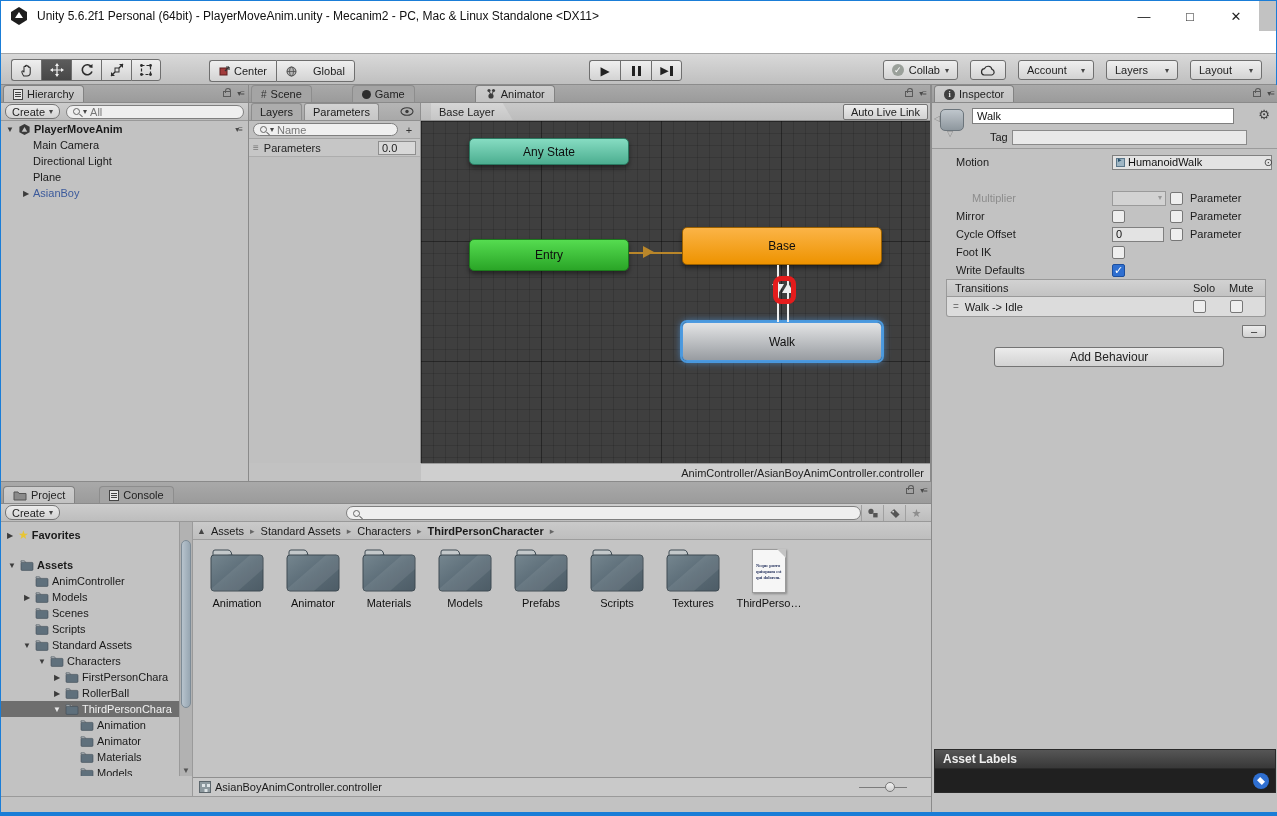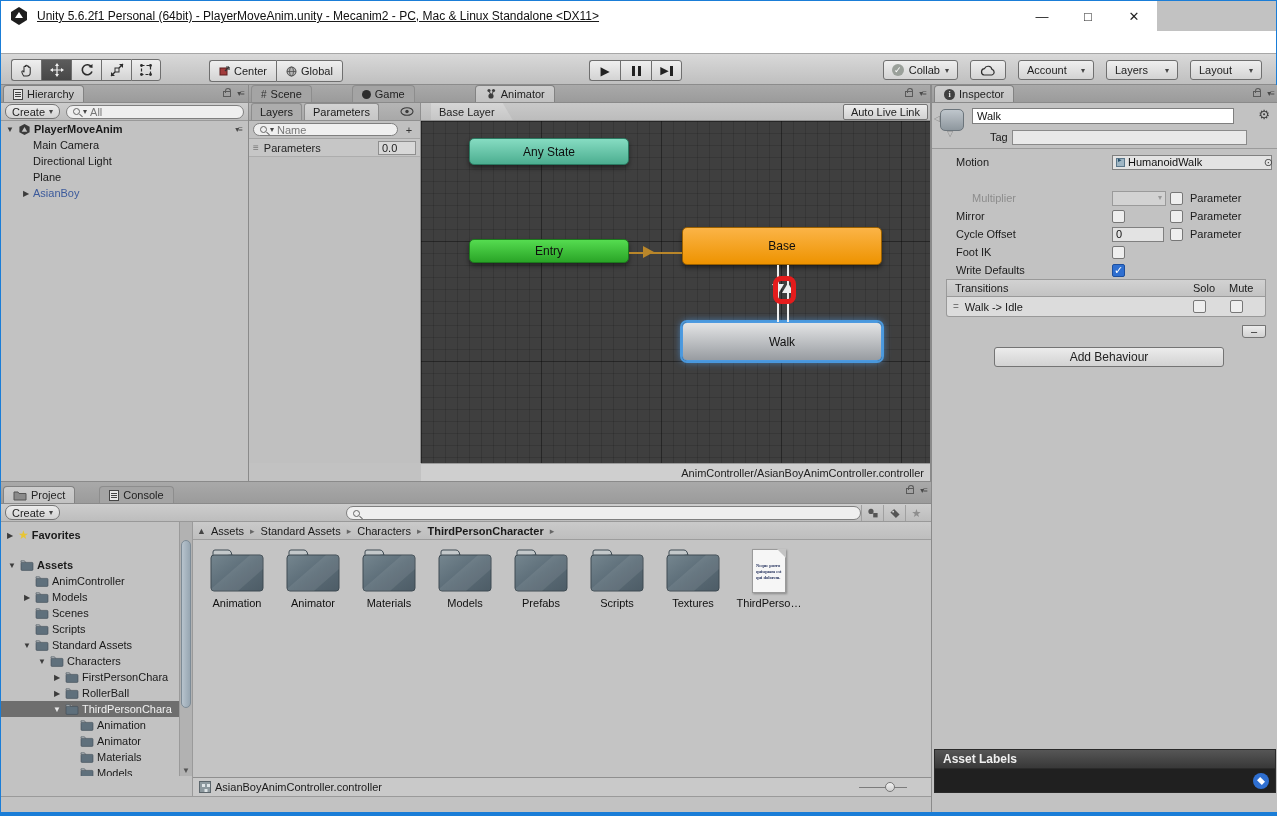--- a/index.html
+++ b/index.html
@@ -1,21 +1,21 @@
 <!DOCTYPE html>
 <html><head>
 <meta charset="utf-8">
 <style>
   * { margin:0; padding:0; box-sizing:border-box; cursor:default; }
   html,body { width:1277px; height:816px; overflow:hidden; }
   body { font-family:"Liberation Sans","DejaVu Sans",sans-serif; font-size:11px; color:#1a1a1a; background:#c2c2c2; }
   #window { position:absolute; inset:0; border:1px solid #1a7dd7; }
 
   
-  .titlebar { position:absolute; left:0; top:0; width:1156px; height:30px; background:#fff; display:flex; align-items:center;text-decoration:underline; }
+  .titlebar { position:absolute; left:0; top:0; width:1258px; height:30px; background:#fff; display:flex; align-items:center; }
   .unity-logo { width:20px; height:20px; margin-left:8px; }
   .title-text { margin-left:8px; font-size:12px; color:#111; }
   .win-controls { position:absolute; right:0; top:0; height:30px; display:flex; }
   .win-btn { width:46px; height:30px; display:flex; align-items:center; justify-content:center; font-size:13px; color:#222; }
 
   
   .menubar { position:absolute; left:0; top:30px; width:1275px; height:22px; background:#fff; display:flex; align-items:center; padding-left:2px; }
   .menu-item { padding:0 10px; font-size:12px; color:#111; height:22px; display:flex; align-items:center; }
 
   
@@ -93,21 +93,21 @@
   
   #graph { position:absolute; left:172px; top:36px; right:0; bottom:18px; background-color:#3f3f3f;
     background-image:
       linear-gradient(rgba(0,0,0,.30) 1px, transparent 1px),
       linear-gradient(90deg, rgba(0,0,0,.30) 1px, transparent 1px),
       linear-gradient(rgba(0,0,0,.12) 1px, transparent 1px),
       linear-gradient(90deg, rgba(0,0,0,.12) 1px, transparent 1px);
     background-size:120px 120px,120px 120px,12px 12px,12px 12px; overflow:hidden; }
   .node { position:absolute; border-radius:5px; display:flex; align-items:center; justify-content:center; font-size:12px; color:#0e0e0e; box-shadow:0 3px 5px rgba(0,0,0,.45); }
   .node-any   { left:48px;  top:17px;  width:160px; height:27px; background:linear-gradient(#86dcc2,#4cae90); border:1px solid #2a7a61; }
-  .node-entry { left:48px;  top:118px; width:160px; height:24px; background:linear-gradient(#55dc50,#2aa527); border:1px solid #1c7a1c; }
+  .node-entry { left:48px;  top:118px; width:160px; height:32px; background:linear-gradient(#55dc50,#2aa527); border:1px solid #1c7a1c; }
   .node-idle  { left:261px; top:106px; width:200px; height:38px; background:linear-gradient(#fbb447,#ee9300); border:1px solid #9a6000; }
   .node-walk  { left:261px; top:201px; width:200px; height:39px; background:linear-gradient(#e3e4e5,#989ca1); border:1px solid #4e9ae0; box-shadow:0 0 0 2px rgba(74,158,232,.9),0 0 9px rgba(84,168,255,.85); }
   .tr-line { position:absolute; width:2px; background:#efefef; }
   .tr-entry-line { position:absolute; left:208px; top:131px; width:53px; height:2px; background:#b9862a; }
   .tr-entry-head { position:absolute; left:222px; top:125px; width:0; height:0; border-left:11px solid #b9862a; border-top:6px solid transparent; border-bottom:6px solid transparent; }
   .tri-down { position:absolute; width:0; height:0; border-left:6px solid transparent; border-right:6px solid transparent; border-top:10px solid #efefef; }
   .tri-up   { position:absolute; width:0; height:0; border-left:6px solid transparent; border-right:6px solid transparent; border-bottom:10px solid #efefef; }
   .highlight-rect { position:absolute; left:352px; top:155px; width:23px; height:28px; border:5px solid #e51c1c; border-radius:8px; }
   .gstatus { position:absolute; left:172px; bottom:0; right:0; height:18px; background:#cfcfcf; border-top:1px solid #9a9a9a; display:flex; align-items:center; justify-content:flex-end; padding-right:6px; font-size:11px; color:#222; }
 
@@ -273,21 +273,21 @@
             <path d="M10 1 L10 4 M10 1 L7 1" stroke="#333" stroke-width="1.2"></path>
           </svg>
         <span style="margin-left:4px">Center</span>
       </div>
       <div class="tbtn">
         <svg width="11" height="11" viewBox="0 0 11 11">
             <circle cx="5.5" cy="5.5" r="4.5" fill="#b6b6b6" stroke="#4c4c4c"></circle>
             <ellipse cx="5.5" cy="5.5" rx="2" ry="4.5" fill="none" stroke="#4c4c4c" stroke-width=".8"></ellipse>
             <path d="M1 5.5 H10" stroke="#4c4c4c" stroke-width=".8"></path>
           </svg>
-        <span style="margin-left:4px">Global</span>
+        <span style="margin-left:16px">Global</span>
       </div>
     </div>
     <div class="play-group">
       <div class="tbtn">
           <span style="font-size:12px">▶</span>
         </div>
       <div class="tbtn pause-bars">
           <span></span>
           <span></span>
         </div>

